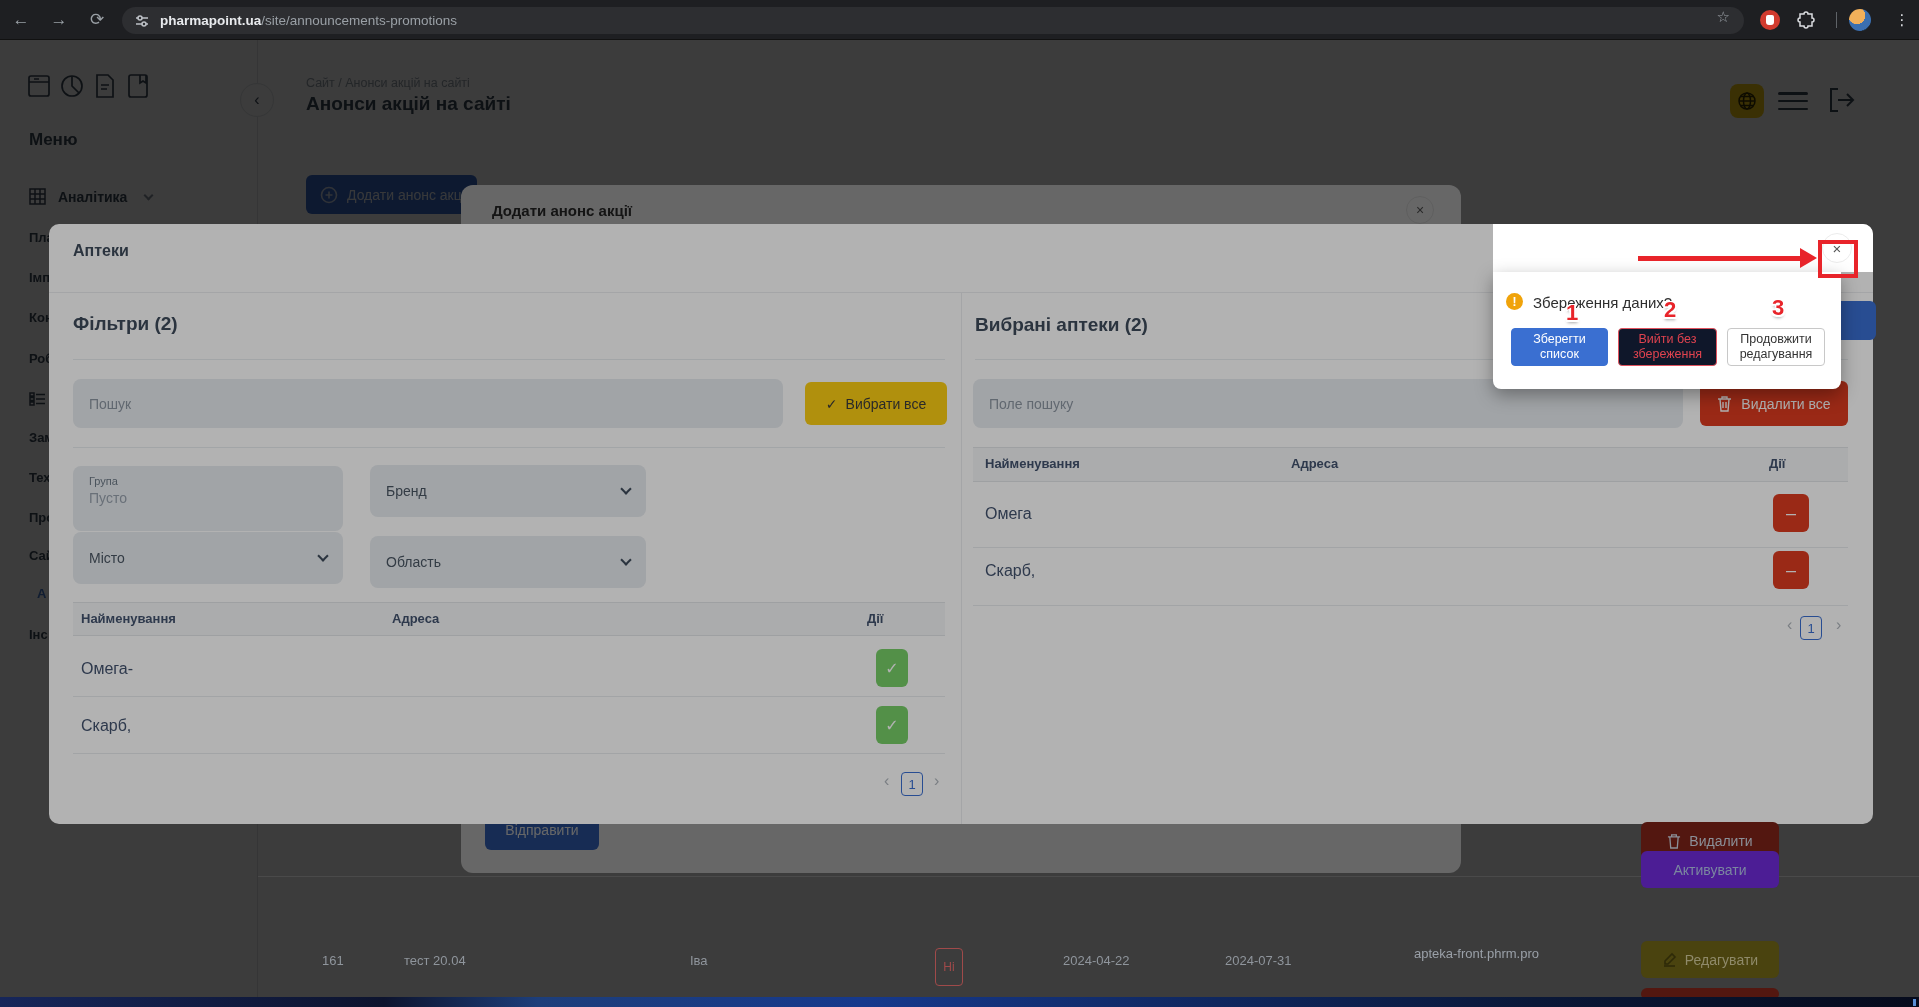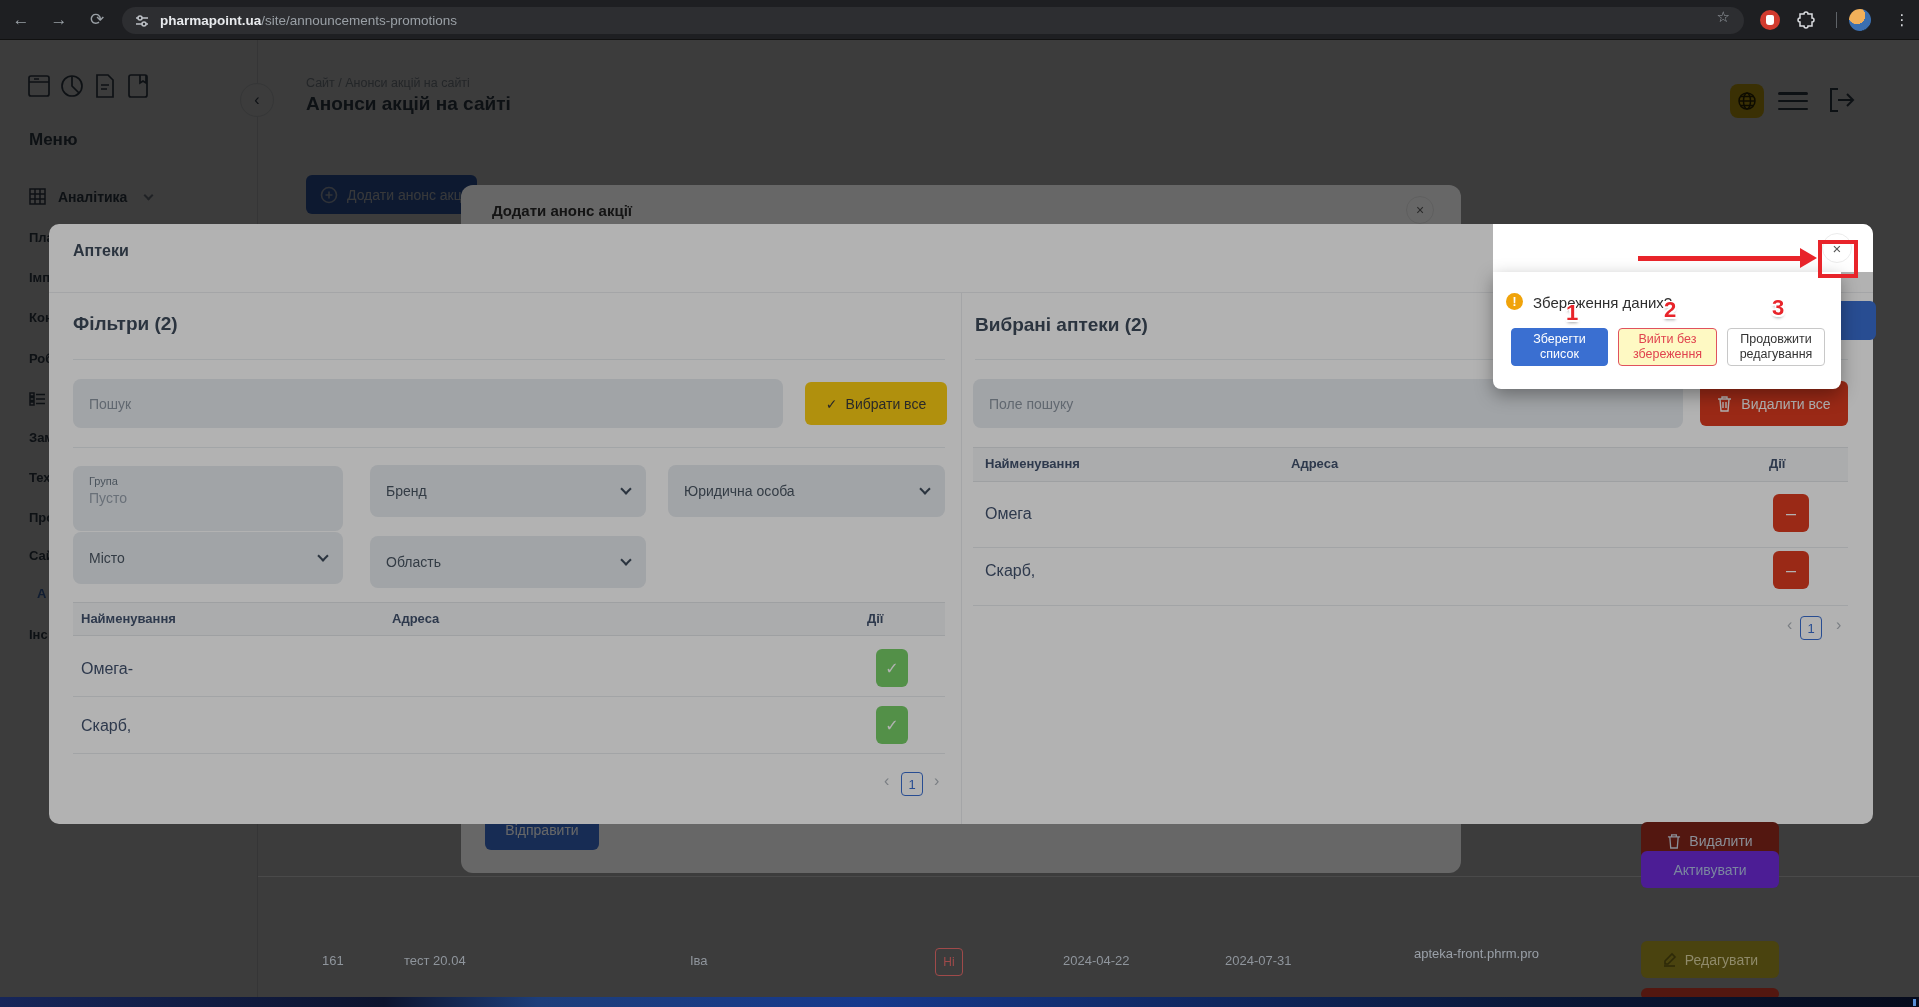--- a/index.html
+++ b/index.html
@@ -74,37 +74,37 @@
   .rowline{background:#e9ebee;height:1px;}
   .okbtn{width:32px;height:38px;background:#77cf68;border-radius:6px;color:#fff;font-size:16px;display:flex;align-items:center;justify-content:center;cursor:pointer;}
   .minbtn{width:36px;height:38px;background:#dd3c20;border-radius:6px;color:#fff;font-size:18px;display:flex;align-items:center;justify-content:center;cursor:pointer;}
   .pg-arrow{color:#b0b6bd;font-size:16px;cursor:pointer;}
   .pg-box{width:22px;height:24px;border:1px solid #3a6fd1;border-radius:4px;color:#3a6fd1;font-size:13px;display:flex;align-items:center;justify-content:center;cursor:pointer;}
   .hidden-blue{left:1701px;top:77px;width:126px;height:39px;background:#3a6fd1;border-radius:6px;}
 
   
   .baked{z-index:7;color:#8f959c;font-size:13px;}
   .baked .rowline2{position:absolute;left:258px;top:876px;width:1661px;height:1px;background:#4a4a4a;}
-  .badge-ni{position:absolute;left:935px;top:948px;width:28px;height:28px;border:1px solid #a04a4a;border-radius:4px;color:#a04a4a;font-size:12px;display:flex;align-items:center;justify-content:center;}
+  .badge-ni{position:absolute;left:935px;top:948px;width:28px;height:38px;border:1px solid #a04a4a;border-radius:4px;color:#a04a4a;font-size:12px;display:flex;align-items:center;justify-content:center;}
   .act-btn{position:absolute;left:1641px;width:138px;height:37px;border-radius:6px;display:flex;align-items:center;justify-content:center;gap:8px;font-size:14px;color:#8b9098;cursor:pointer;}
 
   
   .taskbar{left:0;top:997px;width:1919px;height:10px;z-index:9;
     background:linear-gradient(90deg,#16265a 0%,#0d142e 20%,#1d3e7a 28%,#16398c 45%,#102a66 60%,#0a1838 80%,#060b1c 100%);}
   .taskbar i{position:absolute;left:1913px;top:2px;width:3px;height:7px;background:#5a8fd6;}
 
   
   .popup-strip{left:1493px;top:224px;width:380px;height:48px;background:#fff;border-top-right-radius:10px;z-index:8;}
   .popup-close{position:absolute;left:329px;top:9px;width:30px;height:30px;border-radius:50%;border:1px solid #ececec;color:#555;font-size:15px;display:flex;align-items:center;justify-content:center;cursor:pointer;background:#fff;}
   .popover{left:1493px;top:272px;width:348px;height:117px;background:#fff;border-radius:0 0 8px 8px;box-shadow:0 6px 18px rgba(0,0,0,.35);z-index:8;}
   .warn-ic{position:absolute;left:13px;top:21px;width:17px;height:17px;border-radius:50%;background:#f0a30a;color:#fff;font-size:12px;font-weight:700;display:flex;align-items:center;justify-content:center;}
   .popq{position:absolute;left:40px;top:22px;font-size:15px;color:#2f2f2f;font-weight:500;white-space:nowrap;}
   .popbtn{position:absolute;top:56px;height:38px;border-radius:4px;font-size:12.5px;line-height:1.18;display:flex;align-items:center;justify-content:center;text-align:center;cursor:pointer;padding:2px 4px;}
   .popbtn.b1{left:18px;width:97px;background:#3a6fd1;color:#fff;border:1px solid #3a6fd1;}
-  .popbtn.b2{left:125px;width:99px;background:#fef9c3;color:#e0434f;border:1px solid #e0525e;}
+  .popbtn.b2{left:125px;width:99px;background:#0f172a;color:#e0434f;border:1px solid #e0525e;}
   .popbtn.b3{left:234px;width:98px;background:#fff;color:#333;border:1px solid #c8c8c8;}
   .stepnum{position:absolute;z-index:9;color:#e8242a;font-size:22px;font-weight:700;
     text-shadow:-1.5px -1.5px 0 #fff,1.5px -1.5px 0 #fff,-1.5px 1.5px 0 #fff,1.5px 1.5px 0 #fff,0 3px 3px rgba(0,0,0,.35);}
   .ann-rect{left:1818px;top:240px;width:40px;height:38px;border:4px solid #e8242a;z-index:9;}
   .ann-arrow-shaft{left:1638px;top:256px;width:164px;height:5px;background:#e8242a;z-index:9;}
   .ann-arrow-head{left:1800px;top:248px;width:0;height:0;border-left:17px solid #e8242a;border-top:10px solid transparent;border-bottom:10px solid transparent;z-index:9;}
 </style>
 </head>
 <body>
 
@@ -216,24 +216,20 @@
     <div class="hline abs" style="left:24px;top:223px;width:872px"></div>
 
     <div class="groupbox abs" style="left:24px;top:242px;width:270px;height:65px">
       <div class="gl">Група</div>
       <div class="gp">Пусто</div>
     </div>
     <div class="selbox abs" style="left:321px;top:241px;width:276px;height:52px">
       <span>Бренд</span>
         <span class="sc"></span>
     </div>
-    <div class="selbox abs" style="left:619px;top:241px;width:277px;height:52px">
-      <span>Юридична особа</span>
-        <span class="sc"></span>
-    </div>
     <div class="selbox abs" style="left:24px;top:308px;width:270px;height:52px">
       <span>Місто</span>
         <span class="sc"></span>
     </div>
     <div class="selbox abs" style="left:321px;top:312px;width:276px;height:52px">
       <span>Область</span>
         <span class="sc"></span>
     </div>
 
     <div class="thead abs" style="left:24px;top:378px;width:872px;height:34px"></div>

